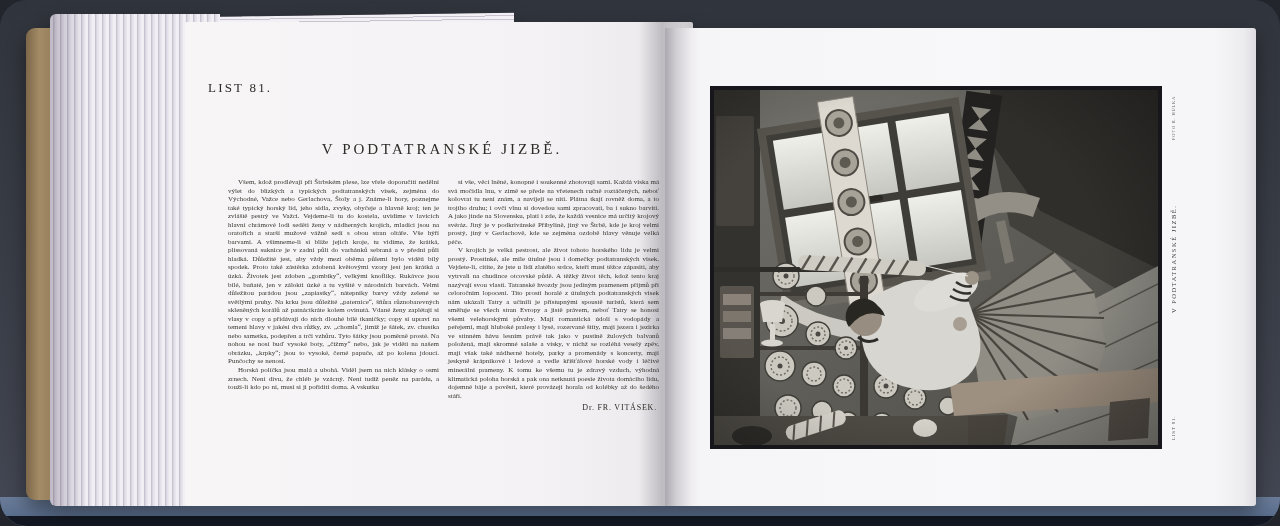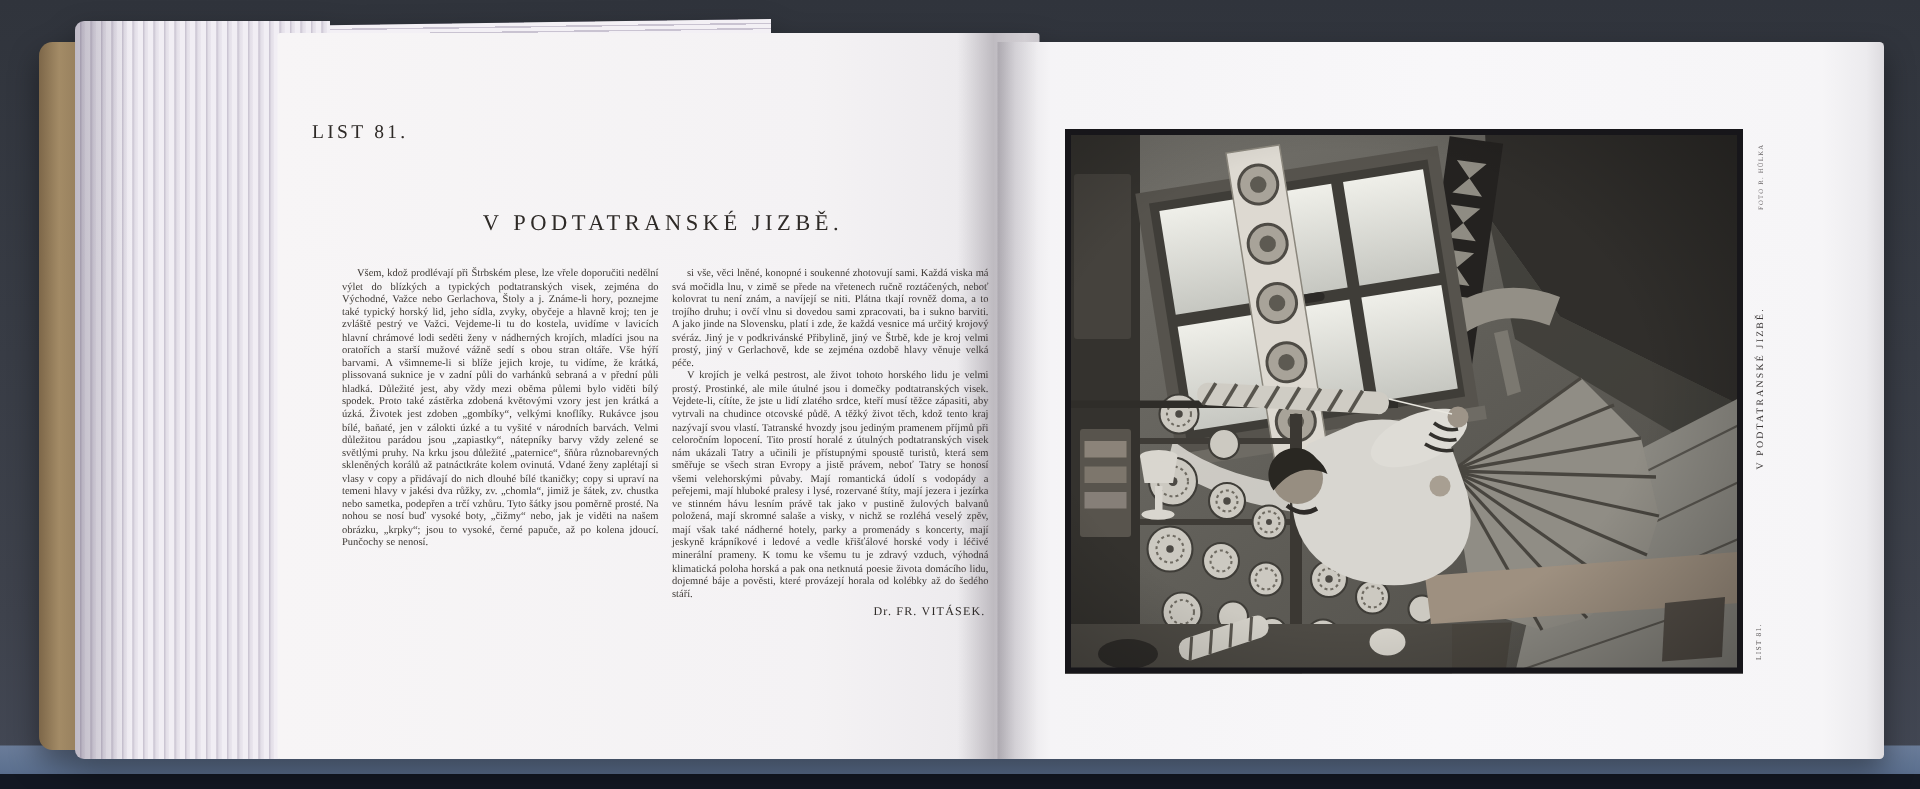--- a/index.html
+++ b/index.html
@@ -1,18 +1,18 @@
 <!DOCTYPE html>
 <html><head>
 <meta charset="utf-8">
 <style>
   html,body{margin:0;padding:0;background:#22252c;}
   .scene{position:relative;width:1280px;height:526px;overflow:hidden;
     background:linear-gradient(180deg,#30343c 0%,#383c45 45%,#3e424c 78%,#434855 100%);
-    font-family:"Liberation Serif", serif;}
+    font-family:"Liberation Serif", serif;border-radius:27px;}
   .desk{position:absolute;left:0;top:497px;width:1280px;height:29px;
     background:linear-gradient(180deg,#6a7c99 0%,#5d7190 55%,#4a5b7c 100%);}
   .desk-edge{position:absolute;left:0;top:516px;width:1280px;height:10px;background:#131823;}
 
   .book{position:absolute;left:26px;top:12px;width:1232px;height:496px;
     filter:drop-shadow(0 9px 10px rgba(0,0,0,0.4));}
   .cover-edge{position:absolute;left:0;top:16px;width:30px;height:472px;
     background:linear-gradient(90deg,#7d6749 0%,#a38b66 45%,#937c5b 100%);
     border-radius:9px 0 0 9px;}
   .page-stack{position:absolute;left:24px;top:2px;width:170px;height:492px;
@@ -59,20 +59,21 @@
     <div class="cover-edge"></div>
     <div class="page-stack-top"></div>
     <div class="page-stack"></div>
 
     <div class="left-page">
       <div class="list-label">LIST 81.</div>
       <h1 class="title">V PODTATRANSKÉ JIZBĚ.</h1>
       <div class="columns">
         <div class="col">
           <p>Všem, kdož prodlévají při Štrbském plese, lze vřele doporučiti nedělní výlet do blízkých a typických podtatranských visek, zejména do Východné, Važce nebo Gerlachova, Štoly a j. Známe-li hory, poznejme také typický horský lid, jeho sídla, zvyky, obyčeje a hlavně kroj; ten je zvláště pestrý ve Važci. Vejdeme-li tu do kostela, uvidíme v lavicích hlavní chrámové lodi seděti ženy v nádherných krojích, mladíci jsou na oratořích a starší mužové vážně sedí s obou stran oltáře. Vše hýří barvami. A všimneme-li si blíže jejich kroje, tu vidíme, že krátká, plissovaná suknice je v zadní půli do varhánků sebraná a v přední půli hladká. Důležité jest, aby vždy mezi oběma půlemi bylo viděti bílý spodek. Proto také zástěrka zdobená květovými vzory jest jen krátká a úzká. Životek jest zdoben „gombíky“, velkými knoflíky. Rukávce jsou bílé, baňaté, jen v zálokti úzké a tu vyšité v národních barvách. Velmi důležitou parádou jsou „zapiastky“, nátepníky barvy vždy zelené se světlými pruhy. Na krku jsou důležité „paternice“, šňůra různobarevných skleněných korálů až patnáctkráte kolem ovinutá. Vdané ženy zaplétají si vlasy v copy a přidávají do nich dlouhé bílé tkaničky; copy si upraví na temeni hlavy v jakési dva růžky, zv. „chomla“, jimiž je šátek, zv. chustka nebo sametka, podepřen a trčí vzhůru. Tyto šátky jsou poměrně prosté. Na nohou se nosí buď vysoké boty, „čižmy“ nebo, jak je viděti na našem obrázku, „krpky“; jsou to vysoké, černé papuče, až po kolena jdoucí. Punčochy se nenosí.</p>
+          <p>Horská políčka jsou malá a ubohá. Viděl jsem na nich klásky o osmi zrnech. Není divu, že chléb je vzácný. Není tudíž peněz na parádu, a touží-li kdo po ní, musí si ji pořiditi doma. A vskutku</p>
         </div>
         <div class="col">
           <p>si vše, věci lněné, konopné i soukenné zhotovují sami. Každá viska má svá močidla lnu, v zimě se přede na vřetenech ručně roztáčených, neboť kolovrat tu není znám, a navíjejí se niti. Plátna tkají rovněž doma, a to trojího druhu; i ovčí vlnu si dovedou sami zpracovati, ba i sukno barviti. A jako jinde na Slovensku, platí i zde, že každá vesnice má určitý krojový svéráz. Jiný je v podkrivánské Přibylině, jiný ve Štrbě, kde je kroj velmi prostý, jiný v Gerlachově, kde se zejména ozdobě hlavy věnuje velká péče.</p>
           <p>V krojích je velká pestrost, ale život tohoto horského lidu je velmi prostý. Prostinké, ale mile útulné jsou i domečky podtatranských visek. Vejdete-li, cítíte, že jste u lidí zlatého srdce, kteří musí těžce zápasiti, aby vytrvali na chudince otcovské půdě. A těžký život těch, kdož tento kraj nazývají svou vlastí. Tatranské hvozdy jsou jediným pramenem příjmů při celoročním lopocení. Tito prostí horalé z útulných podtatranských visek nám ukázali Tatry a učinili je přístupnými spoustě turistů, která sem směřuje se všech stran Evropy a jistě právem, neboť Tatry se honosí všemi velehorskými půvaby. Mají romantická údolí s vodopády a peřejemi, mají hluboké pralesy i lysé, rozervané štíty, mají jezera i jezírka ve stinném hávu lesním právě tak jako v pustině žulových balvanů položená, mají skromné salaše a visky, v nichž se rozléhá veselý zpěv, mají však také nádherné hotely, parky a promenády s koncerty, mají jeskyně krápníkové i ledové a vedle křišťálové horské vody i léčivé minerální prameny. K tomu ke všemu tu je zdravý vzduch, výhodná klimatická poloha horská a pak ona netknutá poesie života domácího lidu, dojemné báje a pověsti, které provázejí horala od kolébky až do šedého stáří.</p>
           <div class="signature">Dr. FR. VITÁSEK.</div>
         </div>
       </div>
     </div>
 
     <div class="right-page">

